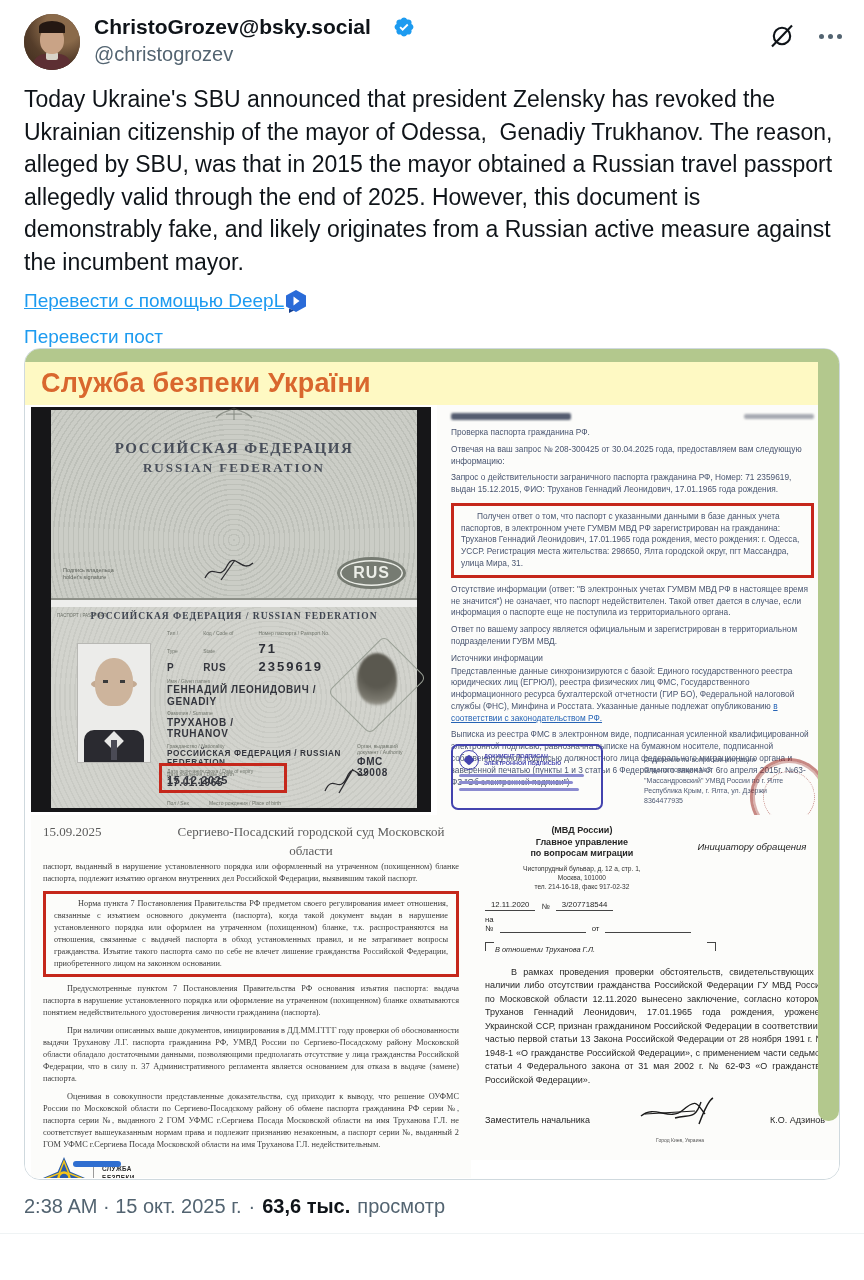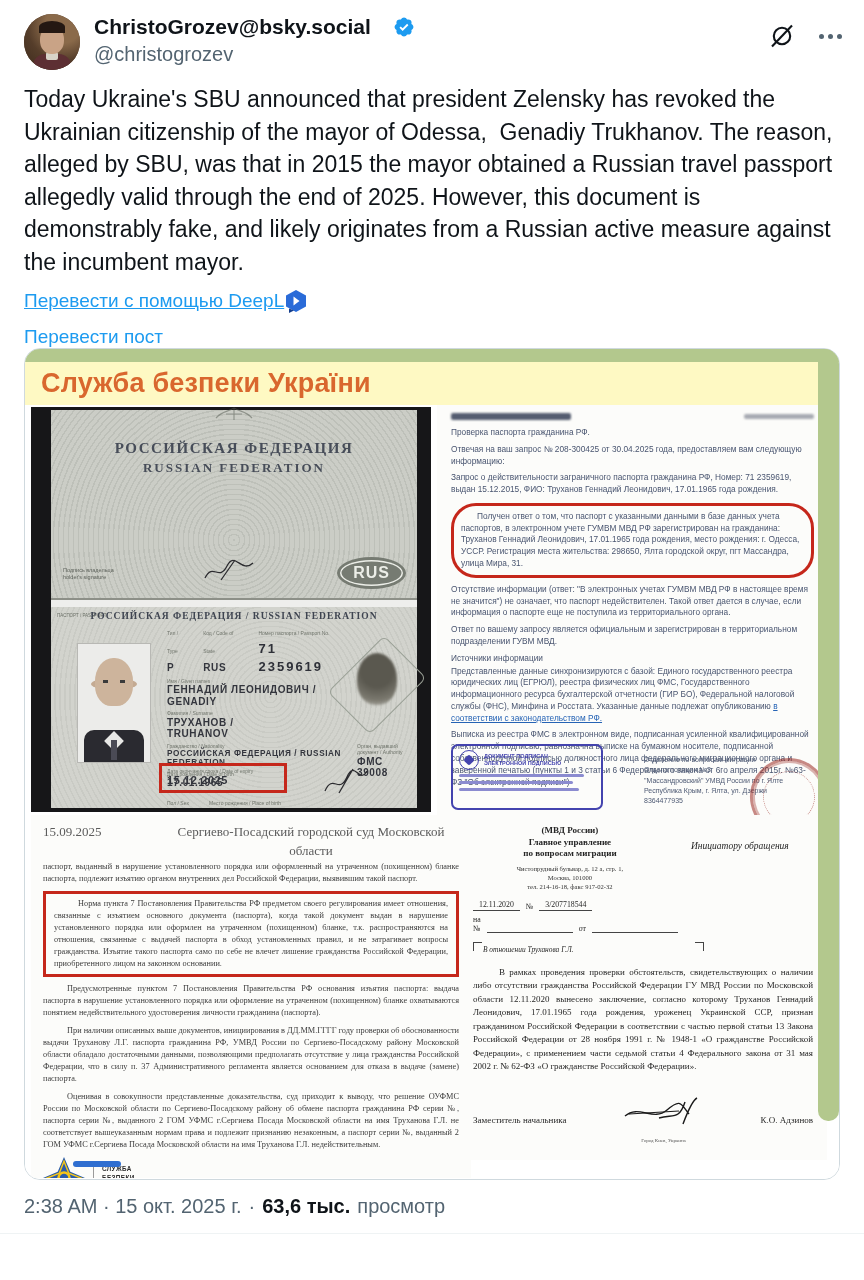--- a/index.html
+++ b/index.html
@@ -91,21 +91,21 @@
   .hl-box{border:3px solid #c5271b;}
 
   
   .doc-check{left:412px;top:0;width:403px;height:410px;padding:8px 26px 0 14px;
              font-size:8.3px;line-height:1.42;color:#495570;}
   .dc-header{display:flex;justify-content:space-between;margin-bottom:7px;}
   .blur-bar{height:7px;border-radius:2px;background:#6a7183;filter:blur(1px);}
   .blur-bar.left{width:120px;background:#555d70;}
   .blur-bar.right{width:70px;background:#a7aab2;height:5px;margin-top:1px;}
   .doc-check p{margin:0 0 5px;}
-  .dc-box{margin:7px 0 6px;padding:5px 7px;border-radius:25px;}
+  .dc-box{margin:7px 0 6px;padding:5px 7px;}
   .dc-box p{margin:0;text-indent:16px;}
   .dc-link{color:#2563b5;text-decoration:underline;}
   .dc-bottom{position:absolute;left:14px;right:24px;bottom:5px;display:flex;justify-content:space-between;align-items:flex-end;}
   .stamp-box{width:152px;height:66px;border:2px solid #4343ae;border-radius:7px;padding:4px 6px;box-sizing:border-box;color:#4343ae;}
   .stamp-head{display:flex;align-items:center;gap:5px;}
   .stamp-emblem{width:18px;height:18px;border-radius:50%;border:1.5px solid #4343ae;display:flex;align-items:center;justify-content:center;flex:0 0 18px;}
   .stamp-emblem i{width:8px;height:8px;background:#4343ae;display:block;border-radius:2px;transform:rotate(45deg);}
   .stamp-title{font-size:5.5px;font-weight:700;line-height:1.25;}
   .stamp-line{height:3px;background:#8b8bd0;border-radius:2px;margin-top:4px;}
   .dc-address{width:172px;font-size:7px;line-height:1.45;color:#4e5a74;position:relative;padding-bottom:4px;}
@@ -123,22 +123,22 @@
   .doc-court p{margin:0 0 6px;text-indent:24px;}
   .doc-court p.noindent{text-indent:0;}
   .court-box{margin:6px 0;padding:4px 8px;}
   .court-box p{margin:0;}
   .sbu-row{display:flex;align-items:center;gap:8px;margin-top:6px;}
   .sbu-logo{width:42px;height:42px;flex:0 0 42px;}
   .sbu-sep{width:1px;height:30px;background:#9a9a9a;}
   .sbu-text{font-size:6.3px;font-weight:700;color:#2b2b2b;line-height:1.35;font-family:"Liberation Sans",sans-serif;letter-spacing:0.4px;}
 
   
-  .doc-letter{left:434px;top:410px;width:368px;height:345px;padding:10px 14px 0;
-              font-family:Liberation Serif, serif;color:#262626;}
+  .doc-letter{left:446px;top:410px;width:368px;height:345px;padding:10px 14px 0;
+              font-family:Liberation Sans, sans-serif;color:#262626;}
   .lt-top{display:flex;}
   .lt-left{width:57%;}
   .lt-org{text-align:center;font-weight:700;font-size:9px;line-height:1.3;}
   .lt-addr{text-align:center;font-size:6.6px;line-height:1.35;margin-top:5px;color:#333;}
   .lt-recipient{flex:1;text-align:center;font-style:italic;font-size:9.5px;padding-top:16px;}
   .lt-nums{width:57%;margin-top:8px;font-size:7.8px;}
   .lt-numrow{display:flex;gap:6px;align-items:flex-end;}
   .u{border-bottom:1px solid #444;padding:0 6px 1px;}
   .u.blank{min-width:74px;display:inline-block;}
   .lt-re{position:relative;margin-top:9px;width:62%;font-size:7.4px;font-style:italic;padding:3px 10px 2px;}

